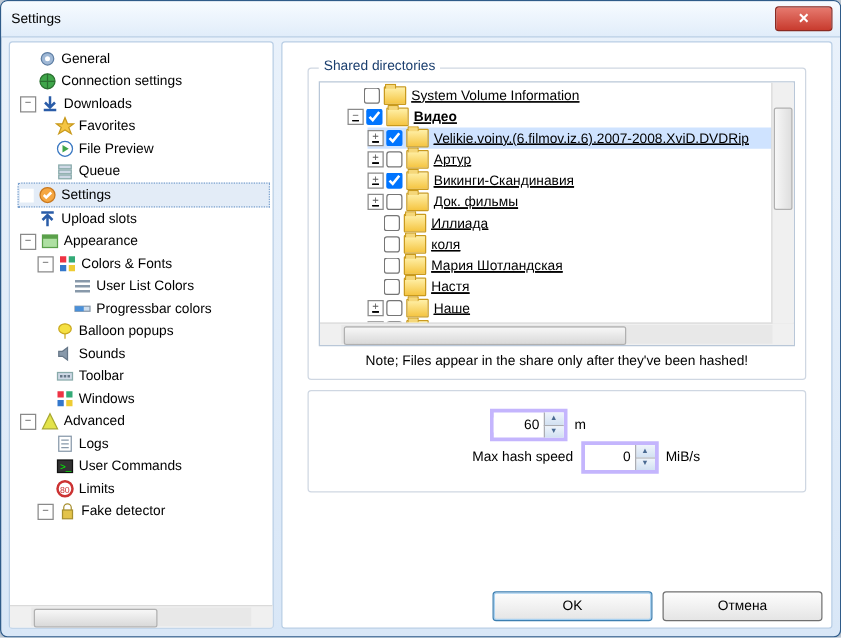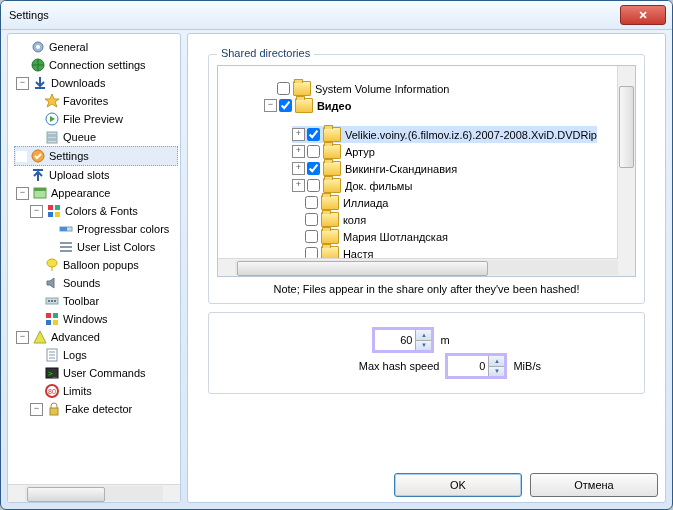--- a/index.html
+++ b/index.html
@@ -22,21 +22,21 @@
   .ic svg{width:16px;height:16px;}
   .lbl{color:#000;}
   .hscroll{height:17px;background:#f0f0f0;border-top:1px solid #dadada;display:flex;align-items:center;}
   .hscroll .track{flex:1;height:15px;background:#e8e8e8;margin:0 17px;position:relative;}
   .hscroll .thumb{position:absolute;left:2px;top:1px;height:13px;width:55%;background:linear-gradient(#f7f7f7,#d9d9d9);border:1px solid #b0b0b0;border-radius:2px;}
   .right{flex:1;display:flex;flex-direction:column;padding:20px;gap:8px;}
   .group{border:1px solid #cfd7e2;border-radius:3px;position:relative;padding:10px 8px 8px;}
   .group>.legend{position:absolute;top:-8px;left:8px;background:#fff;padding:0 4px;color:#1a3e6e;}
   .dirbox{height:210px;border:1px solid #b9c7d8;background:#fff;position:relative;display:flex;flex-direction:column;overflow:hidden;}
   .dirtree{flex:1;overflow:hidden;padding:2px;font-size:11px;}
-  .dirtree ul{list-style:none;margin:12px;padding:0 0 0 16px;}
+  .dirtree ul{list-style:none;margin:0;padding:0 0 0 16px;text-decoration:underline;}
   .dirtree>ul{padding-left:4px;}
   .dirtree li{white-space:nowrap;}
   .dn{display:flex;align-items:center;height:17px;}
   .dn .tw{margin-right:2px;}
   .dn input[type=checkbox]{width:13px;height:13px;margin:0 3px 0 0;}
   .folder{width:16px;height:13px;background:linear-gradient(#fff0a8,#f5c542);border:1px solid #c99a1e;border-radius:1px;margin-right:4px;flex-shrink:0;position:relative;}
   .folder:before{content:"";position:absolute;top:-3px;left:0;width:7px;height:3px;background:#f5d77a;border:1px solid #c99a1e;border-bottom:none;border-radius:1px 1px 0 0;}
   .dn .name{color:#000;}
   .dn .name.bold{font-weight:bold;}
   .dn.sel{background:#cfe3ff;}
@@ -197,38 +197,38 @@
                       </svg>
                     </span>
                     <span class="lbl">Colors &amp; Fonts</span>
                   </div>
                 <ul>
                   <li>
                       <div class="node">
                         <span class="tw empty"></span>
                         <span class="ic">
                           <svg viewBox="0 0 16 16">
-                            <rect x="2" y="6" width="12" height="4" fill="#cde" stroke="#89a"></rect>
-                            <rect x="2" y="6" width="7" height="4" fill="#4a90d9"></rect>
+                            <rect x="2" y="3" width="12" height="2" fill="#89a"></rect>
+                            <rect x="2" y="7" width="12" height="2" fill="#89a"></rect>
+                            <rect x="2" y="11" width="12" height="2" fill="#89a"></rect>
                           </svg>
                         </span>
-                        <span class="lbl">Progressbar colors</span>
+                        <span class="lbl">User List Colors</span>
                       </div>
                     </li>
                   <li>
                       <div class="node">
                         <span class="tw empty"></span>
                         <span class="ic">
                           <svg viewBox="0 0 16 16">
-                            <rect x="2" y="3" width="12" height="2" fill="#89a"></rect>
-                            <rect x="2" y="7" width="12" height="2" fill="#89a"></rect>
-                            <rect x="2" y="11" width="12" height="2" fill="#89a"></rect>
+                            <rect x="2" y="6" width="12" height="4" fill="#cde" stroke="#89a"></rect>
+                            <rect x="2" y="6" width="7" height="4" fill="#4a90d9"></rect>
                           </svg>
                         </span>
-                        <span class="lbl">User List Colors</span>
+                        <span class="lbl">Progressbar colors</span>
                       </div>
                     </li>
                 </ul>
               </li>
               <li>
                   <div class="node">
                     <span class="tw empty"></span>
                     <span class="ic">
                       <svg viewBox="0 0 16 16">
                         <ellipse cx="8" cy="6" rx="5" ry="4" fill="#f5e042" stroke="#c9a81e"></ellipse>

